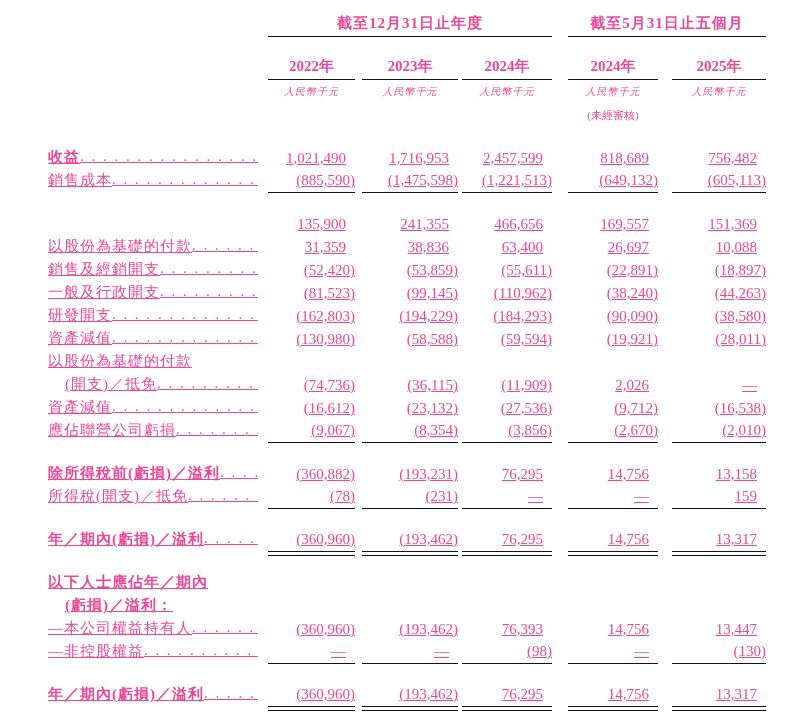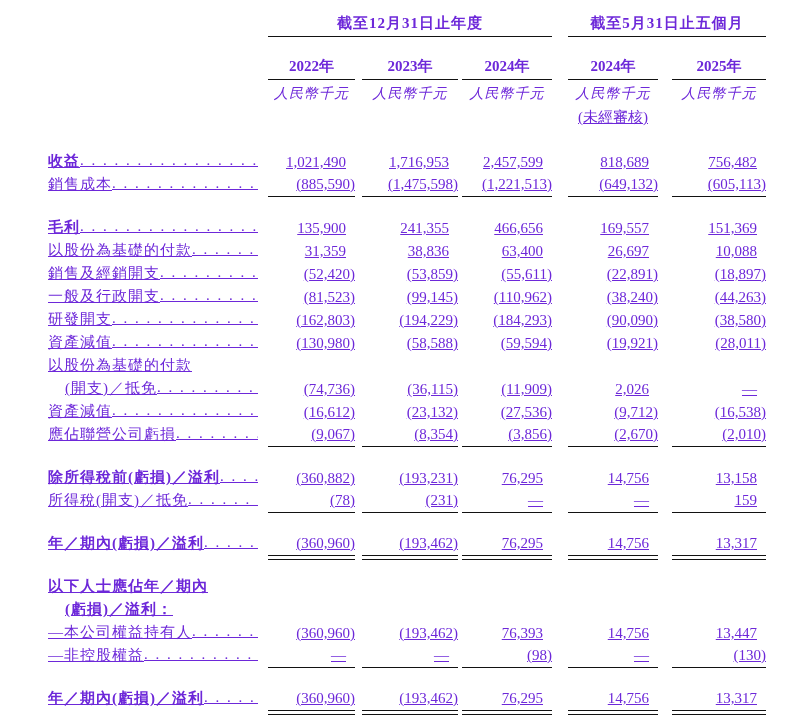--- a/index.html
+++ b/index.html
@@ -9,21 +9,21 @@
     width: 800px;
     height: 720px;
     overflow: hidden;
   }
   .sheet {
     box-sizing: border-box;
     width: 800px;
     height: 720px;
     padding: 14px 34px 12px 48px;
     font-family: "Liberation Serif", "DejaVu Serif", serif;
-    color: #6d28d9;
+    color: #ec4899;
     font-size: 15px;
   }
   
   .grid {
     display: grid;
     grid-template-columns: 220px 87px 7px 96px 4px 90px 16px 90px 14px 94px;
     align-items: end;
   }
   .c1 { grid-column: 1; }
   .c2 { grid-column: 2; }
@@ -52,24 +52,24 @@
     border-bottom: 1.5px solid #121212;
     padding-bottom: 3px;
     white-space: nowrap;
   }
   .urow { margin-top: 5px; }
   .ucell {
     font-style: italic;
     text-align: center;
     letter-spacing: 1px;
     white-space: nowrap;
-    font-size: 14px;
+    font-size: 10px;
   }
   .nrow { margin-top: 4px; height: 20px; }
-  .ncell { text-align: center; white-space: nowrap; font-size: 15px; text-decoration: underline; }
+  .ncell { text-align: center; white-space: nowrap; font-size: 11px; }
 
   
   #rows { margin-top: 24px; text-decoration: underline; }
   .row { height: 23px; }
   .row.gap { margin-top: 20px; }
   .cell { box-sizing: border-box; padding-bottom: 3px; white-space: nowrap; }
   .lab {
     display: flex;
     min-width: 0;
     padding-right: 10px;
@@ -147,24 +147,20 @@
           <span class="t">銷售成本</span>
           <span class="dots"></span>
         </div>
         <div class="cell val c2 ul">(885,590)</div>
         <div class="cell val c3 ul">(1,475,598)</div>
         <div class="cell val c4 ul">(1,221,513)</div>
         <div class="cell val c5 ul">(649,132)</div>
         <div class="cell val c6 ul">(605,113)</div>
       </div>
       <div class="grid row gap">
-        <div class="cell lab c1 b">
-          <span class="t">毛利</span>
-          <span class="dots"></span>
-        </div>
         <div class="cell val c2 pos">135,900</div>
         <div class="cell val c3 pos">241,355</div>
         <div class="cell val c4 pos">466,656</div>
         <div class="cell val c5 pos">169,557</div>
         <div class="cell val c6 pos">151,369</div>
       </div>
       <div class="grid row">
         <div class="cell lab c1">
           <span class="t">以股份為基礎的付款</span>
           <span class="dots"></span>

